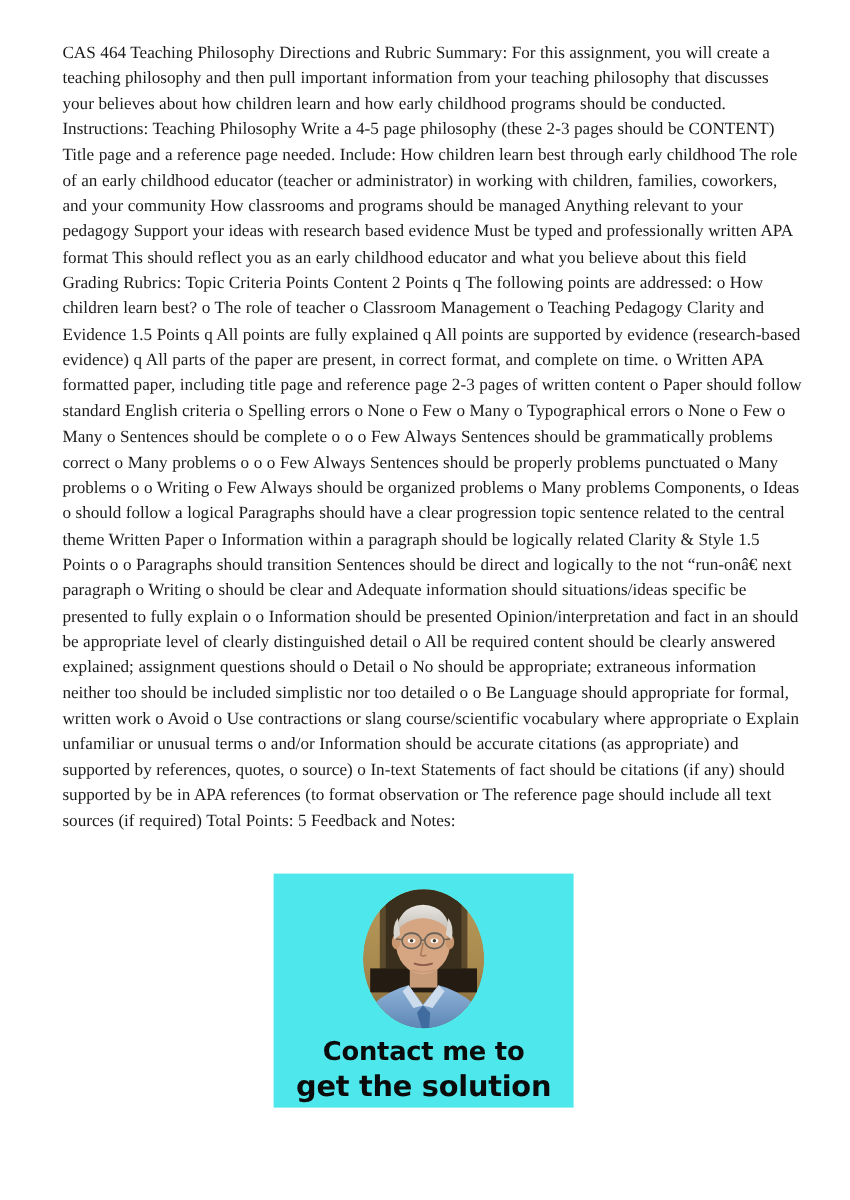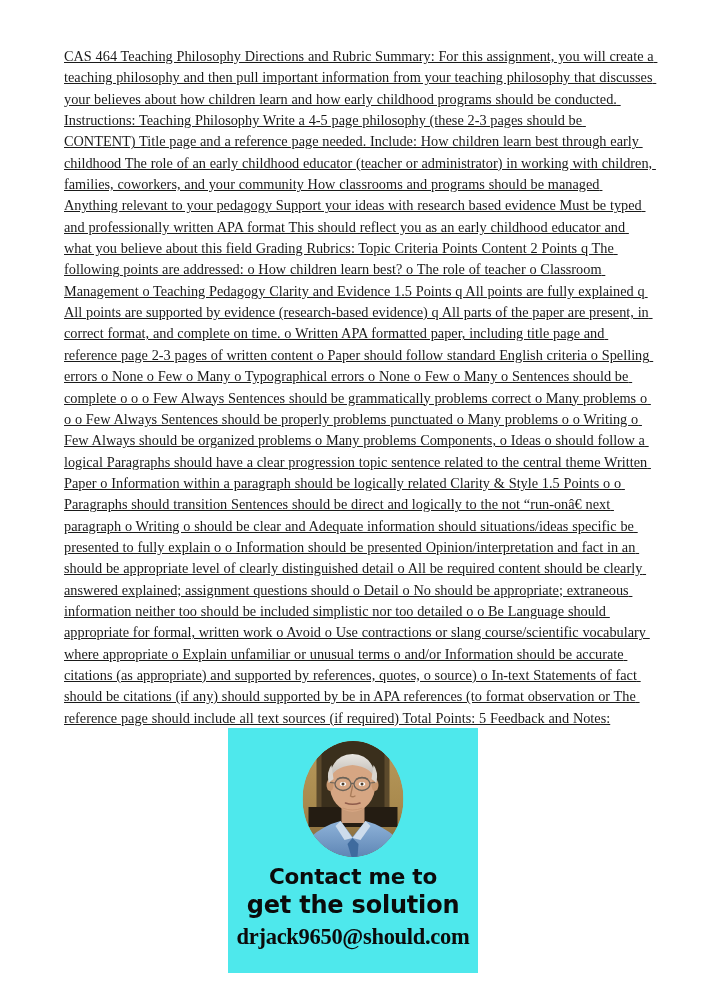--- a/index.html
+++ b/index.html
@@ -27,32 +27,31 @@
     top: 30px;
     width: 624px;
     font-size: 14.3px;
     line-height: 21.35px;
     color: #1a1a1a;
     text-align: left;
     word-spacing: 0.2px;
     -webkit-font-smoothing: antialiased;
   }
   .doc-body p {
-    margin: 16px;
+    margin: 4px;
     padding: 0;
     white-space: pre-wrap;
-    text-decoration: underline;
   }
   
   .contact-card {
     position: absolute;
     left: 228px;
     top: 728px;
     width: 250px;
-    height: 245px;
+    height: 195px;
     background: #4ee8ec;
     overflow: hidden;
   }
   .portrait-wrap {
     position: absolute;
     left: 50%;
     top: 13px;
     transform: translateX(-50%);
     width: 101px;
     height: 116px;

